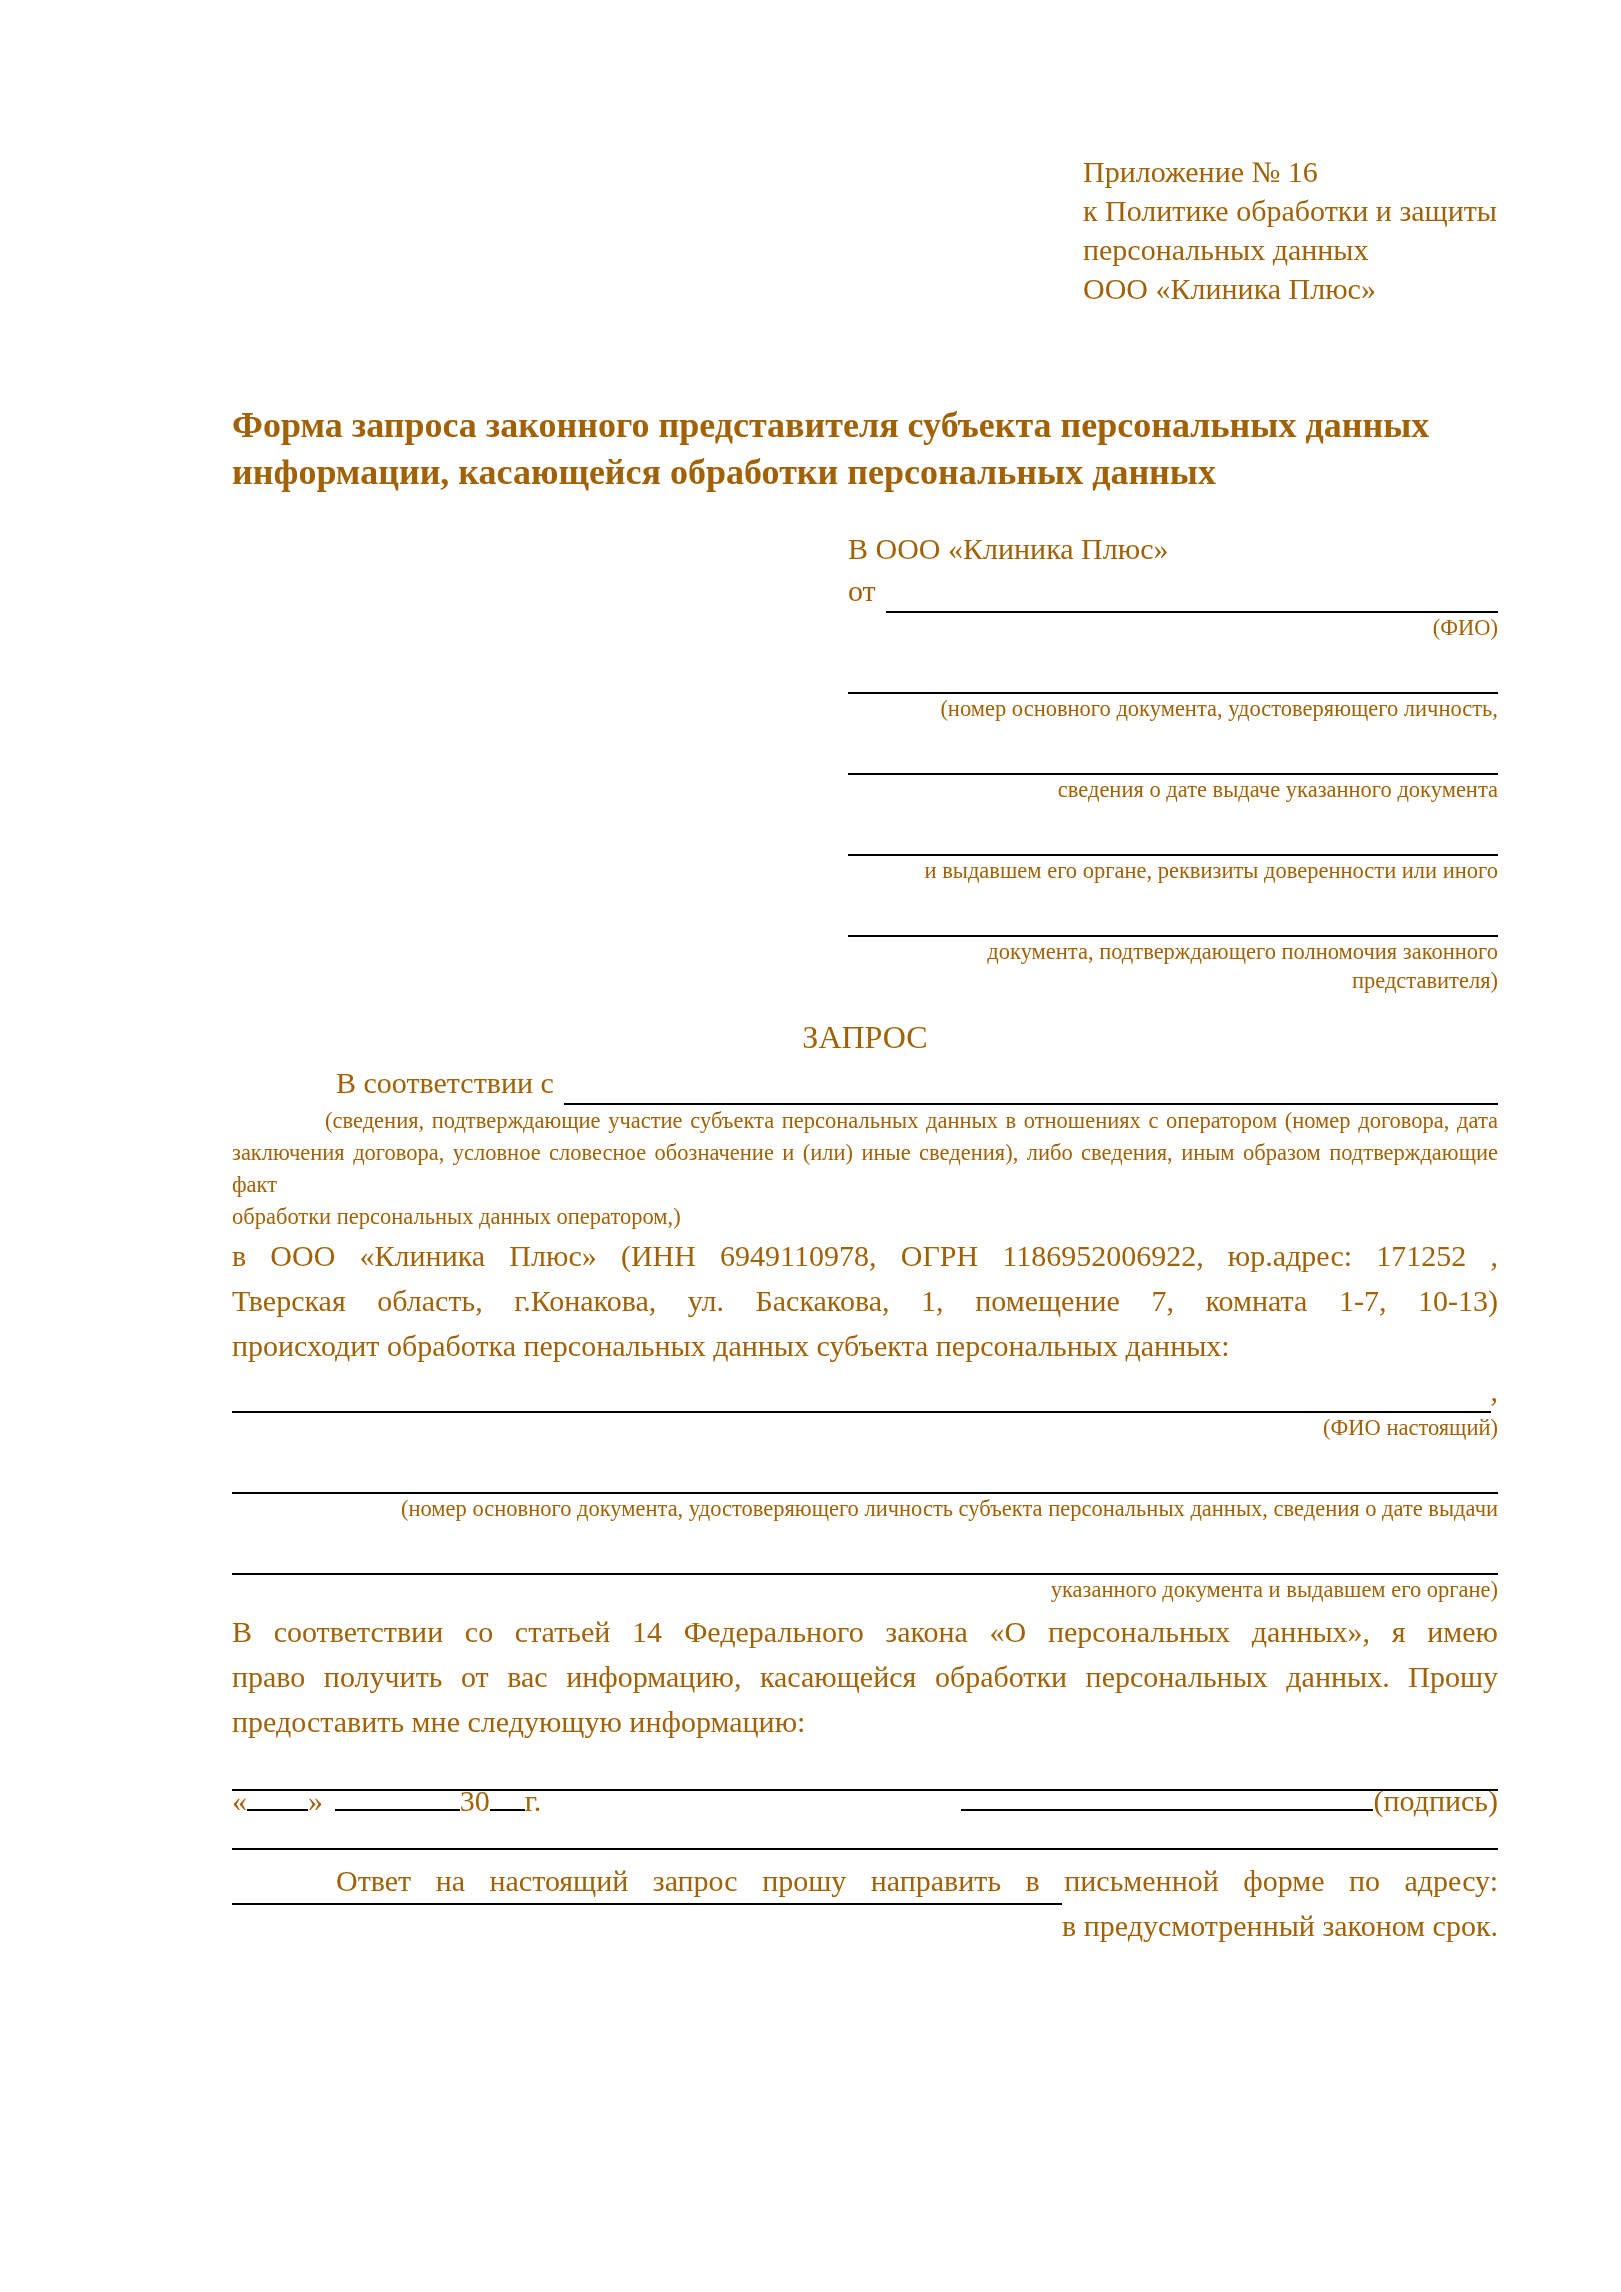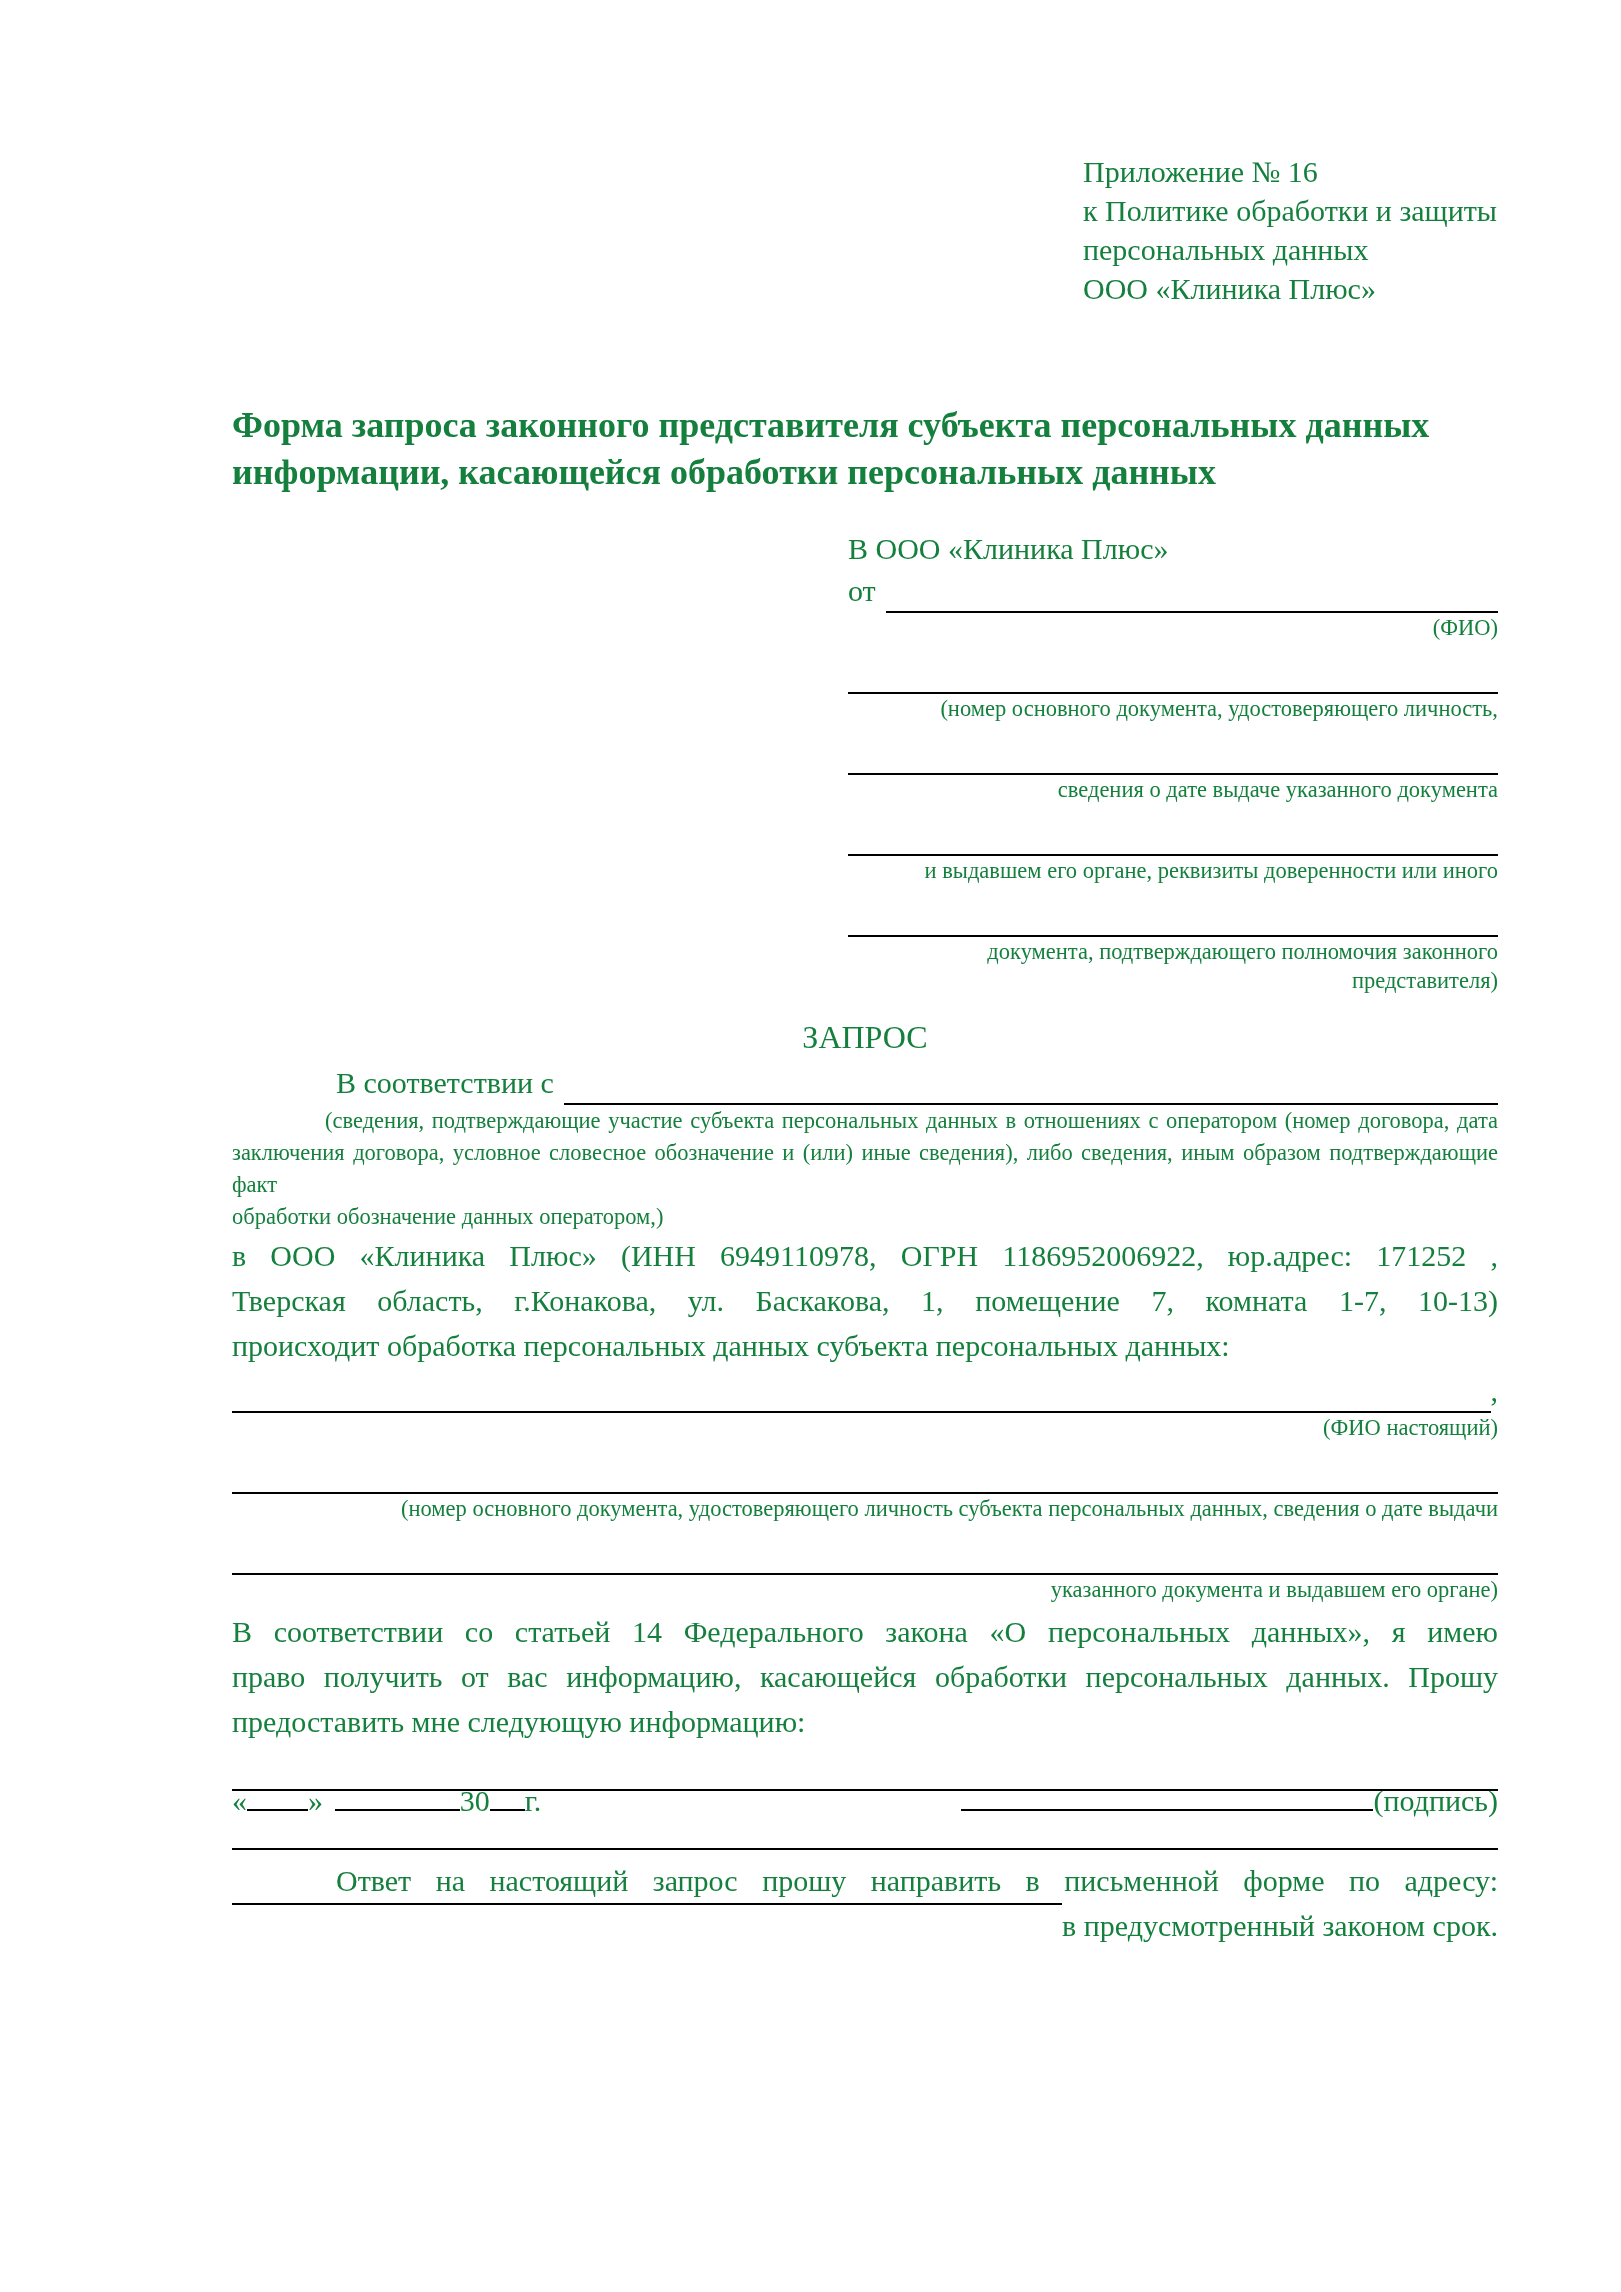--- a/index.html
+++ b/index.html
@@ -2,21 +2,21 @@
 <html><head>
 <meta charset="utf-8">
 <style>
   html,body { margin:0; padding:0; background:#ffffff; }
   .page {
     position: relative;
     width: 1621px;
     height: 2293px;
     margin: 0 auto;
     background: #ffffff;
-    color: #15803d;
+    color: #a16207;
     font-family: "Liberation Serif", "DejaVu Serif", serif;
     font-size: 30px;
     line-height: 45px;
     box-sizing: border-box;
     padding: 152px 123px 0 232px;
     overflow: hidden;
   }
   
   .appendix { margin-left: 851px; line-height: 39px; white-space: nowrap; }
   
@@ -120,21 +120,21 @@
   <div class="req-heading">ЗАПРОС</div>
 
   <div class="accordance">
     <span class="label">В соответствии с</span>
     <span class="fill"></span>
   </div>
 
   <div class="note">
     <div class="jl indent1">(сведения, подтверждающие участие субъекта персональных данных в отношениях с оператором (номер договора, дата</div>
     <div class="jl">заключения договора, условное словесное обозначение и (или) иные сведения), либо сведения, иным образом подтверждающие факт</div>
-    <div>обработки обозначение данных оператором,)</div>
+    <div>обработки персональных данных оператором,)</div>
   </div>
 
   <div class="para">
     <div class="jl">в ООО «Клиника Плюс» (ИНН 6949110978, ОГРН 1186952006922, юр.адрес: 171252 ,</div>
     <div class="jl">Тверская область, г.Конакова, ул. Баскакова, 1, помещение 7, комната 1-7, 10-13)</div>
     <div>происходит обработка персональных данных субъекта персональных данных:</div>
   </div>
 
   <div class="subject-row">
     <span class="fill"></span>

